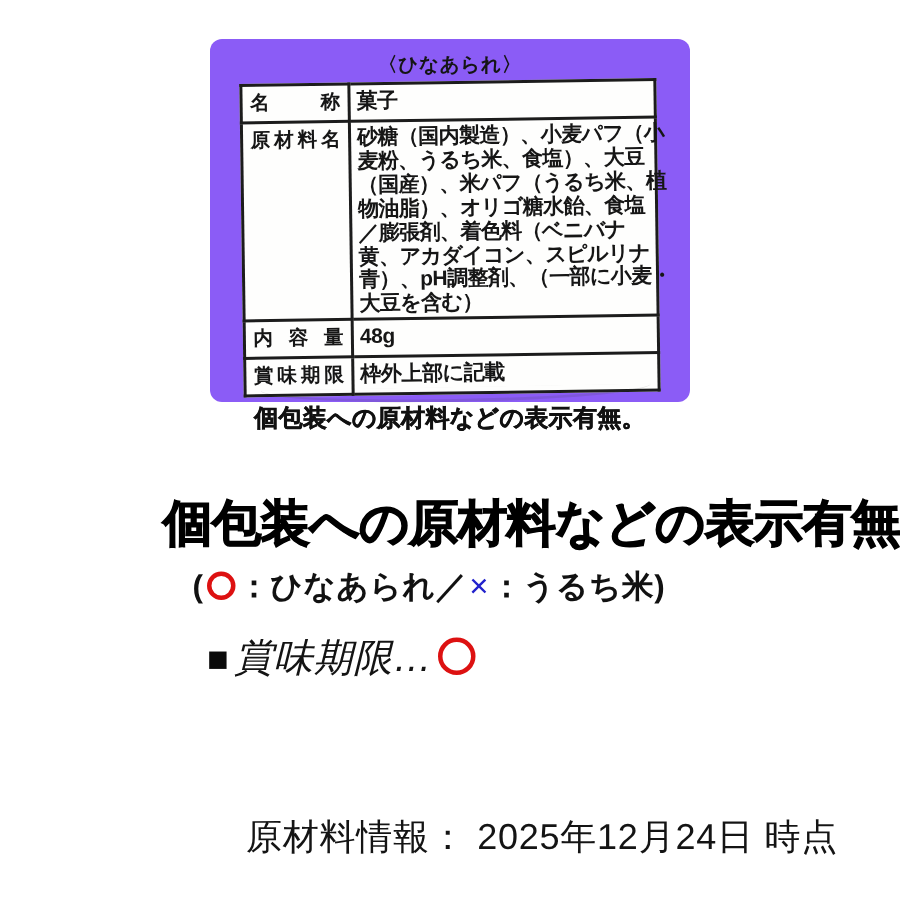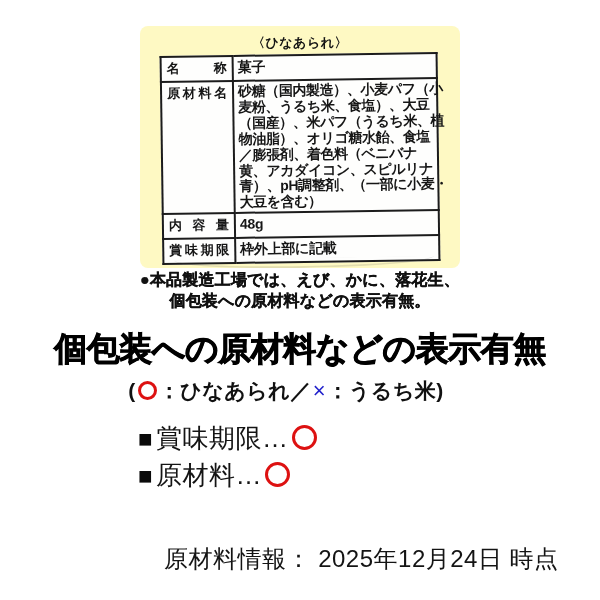--- a/index.html
+++ b/index.html
@@ -5,21 +5,21 @@
   html,body{margin:0;padding:0;}
   body{
     width:600px;height:600px;background:#ffffff;position:relative;overflow:hidden;
     font-family:"Liberation Sans","DejaVu Sans",sans-serif;
     color:#1a1a1a;
     -webkit-font-smoothing:antialiased;
   }
   
   .photo-wrap{
     position:absolute;left:140px;top:26px;width:320px;height:242px;
-    background:#fef9c3;border-radius:8px;
+    background:#8b5cf6;border-radius:8px;
   }
   .photo-wrap::after{
     content:"";position:absolute;left:34px;right:26px;bottom:0px;height:8px;
     border-bottom:2px solid rgba(60,60,55,0.14);
     border-radius:0 0 50% 50% / 0 0 100% 100%;
     transform:rotate(-1deg);
   }
   .photo-title{
     text-align:center;font-size:13px;font-weight:bold;letter-spacing:0.5px;
     padding-top:9px;line-height:15px;color:#151515;
@@ -44,38 +44,38 @@
   tr.row-slim th, tr.row-slim td{height:19px;}
   .ing-line{display:block;line-height:15.9px;white-space:nowrap;letter-spacing:-0.4px;}
   
   .factory-note{
     position:absolute;top:269px;left:0;width:600px;text-align:center;
     font-size:16px;font-weight:bold;line-height:21px;color:#111;
     -webkit-text-stroke:0.3px #111;letter-spacing:0.2px;
   }
   
   .heading{
-    position:absolute;top:330px;left:0;width:600px;margin:0;text-align:center;
+    position:absolute;top:330px;left:0;width:600px;margin:0;text-align:right;
     font-size:33px;font-weight:bold;color:#000;line-height:38px;
     -webkit-text-stroke:0.8px #000;letter-spacing:-0.5px;
   }
   
   .legend{
     position:absolute;top:377px;left:-14px;width:600px;text-align:center;
     font-size:21px;font-weight:bold;line-height:27px;color:#111;letter-spacing:0.5px;
   }
   .ring{
     display:inline-block;border-radius:50%;border-style:solid;border-color:var(--red,#dd1111);
     background:transparent;box-sizing:content-box;
   }
   .legend .ring{width:13px;height:13px;border-width:3px;vertical-align:-2px;margin:0 2px;}
   .cross{color:var(--blue,#2222cc);font-weight:normal;}
   .legend .cross{font-size:22px;padding:0 1px;}
   
-  .check-list{position:absolute;top:420px;left:138px;}
+  .check-list{position:absolute;top:420px;left:138px;font-style:italic;}
   .check-item{font-size:26px;line-height:36px;color:#141414;letter-spacing:0.5px;white-space:nowrap;}
   .check-item .bullet{font-size:24px;margin-right:3px;color:#0a0a0a;}
   .check-item .ring{width:19px;height:19px;border-width:3.5px;vertical-align:-3px;margin-left:3px;}
   .check-item .cross{font-size:28px;margin-left:3px;}
   
   .footer-note{
     position:absolute;top:544px;left:164px;font-size:24px;line-height:30px;
     color:#141414;letter-spacing:0.5px;white-space:nowrap;
   }
 </style>
@@ -109,34 +109,30 @@
     </tr>
     <tr class="row-slim">
       <th>賞味期限</th>
       <td>枠外上部に記載</td>
     </tr>
   </tbody>
     </table>
 </div>
 
 <div class="factory-note">
-  <div>●本品製造工場では、えび、かに、落花生、</div>
   <div>個包装への原材料などの表示有無。</div>
 </div>
 
 <h1 class="heading">個包装への原材料などの表示有無</h1>
 
 <div class="legend">
   <span>(</span><span class="ring"></span><span>：ひなあられ／</span><span class="cross">×</span><span>：うるち米)</span>
 </div>
 
 <div class="check-list">
   <div class="check-item">
     <span class="bullet">■</span><span>賞味期限</span><span>…</span><span class="ring"></span>
   </div>
-  <div class="check-item">
-    <span class="bullet">■</span><span>原材料</span><span>…</span><span class="ring"></span>
-  </div>
 </div>
 
 <div class="footer-note">
   <span>原材料情報：</span> <span>2025年12月24日 時点</span>
 </div>
 
 </body></html>

